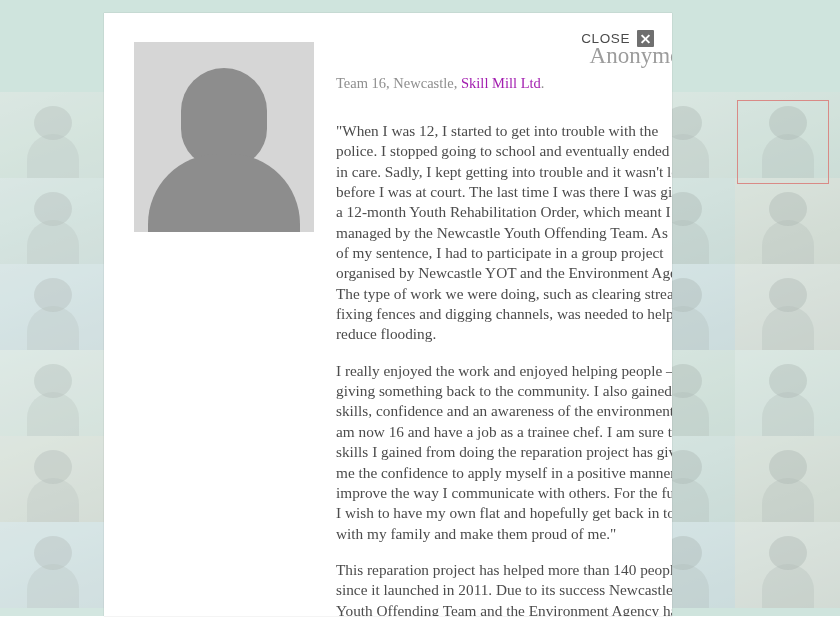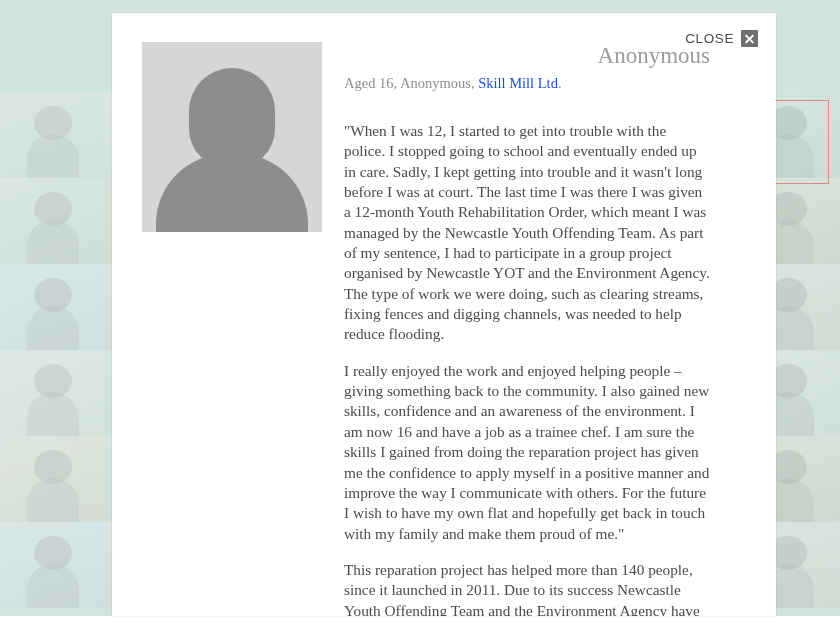--- a/index.html
+++ b/index.html
@@ -122,26 +122,25 @@
     border: 1px solid #d98a86;
     box-sizing: border-box;
     pointer-events: none;
   }
 
   
   #modal {
     position: absolute;
     top: 13px;
     left: 104px;
-    width: 664px;
+    width: 568px;
     height: 603px;
     background: #ffffff;
     box-shadow: 0 0 1px rgba(0,0,0,0.25);
     overflow: hidden;
-    margin-left: 8px;
   }
 
   #close-row {
     position: absolute;
     top: 17px;
     right: 18px;
     display: flex;
     align-items: center;
     gap: 7px;
     cursor: pointer;
@@ -218,21 +217,21 @@
     text-align: right;
   }
 
   #story-meta {
     font-family: "Liberation Serif", serif;
     font-size: 14.5px;
     color: #8e8e8e;
     margin: 0;
   }
   #story-meta .link {
-    color: #1d4ed8;
+    color: #a21caf;
     text-decoration: none;
     font-family: Liberation Serif, serif;
   }
 
   #paragraphs {
     margin-top: 29px;
   }
   #paragraphs p {
     font-family: "Liberation Serif", serif;
     font-size: 15.3px;
@@ -569,21 +568,21 @@
   </div>
 
   <div id="portrait">
     <div class="silhouette-head"></div>
     <div class="silhouette-body"></div>
   </div>
 
   <div id="content">
     <h2 id="story-name">Anonymous</h2>
     <p id="story-meta">
-      <span>Aged 16, Anonymous, </span><a class="link" href="#">Skill Mill Ltd</a><span>.</span>
+      <span>Team 16, Newcastle, </span><a class="link" href="#">Skill Mill Ltd</a><span>.</span>
     </p>
 
     <div id="paragraphs">
       <p>"When I was 12, I started to get into trouble with the police. I stopped going to school and eventually ended up in care. Sadly, I kept getting into trouble and it wasn't long before I was at court. The last time I was there I was given a 12-month Youth Rehabilitation Order, which meant I was managed by the Newcastle Youth Offending Team. As part of my sentence, I had to participate in a group project organised by Newcastle YOT and the Environment Agency. The type of work we were doing, such as clearing streams, fixing fences and digging channels, was needed to help reduce flooding.</p>
       <p>I really enjoyed the work and enjoyed helping people – giving something back to the community. I also gained new skills, confidence and an awareness of the environment. I am now 16 and have a job as a trainee chef. I am sure the skills I gained from doing the reparation project has given me the confidence to apply myself in a positive manner and improve the way I communicate with others. For the future I wish to have my own flat and hopefully get back in touch with my family and make them proud of me."</p>
       <p>This reparation project has helped more than 140 people, since it launched in 2011. Due to its success Newcastle Youth Offending Team and the Environment Agency have set up the Skill Mill Ltd – a social enterprise, which will enable young people who successfully complete the project to start paid work and receive training in environmental management. The Skill Mill Ltd will take on its first 12 young people in January 2014.</p>
     </div>
   </div>
 
 </div>

